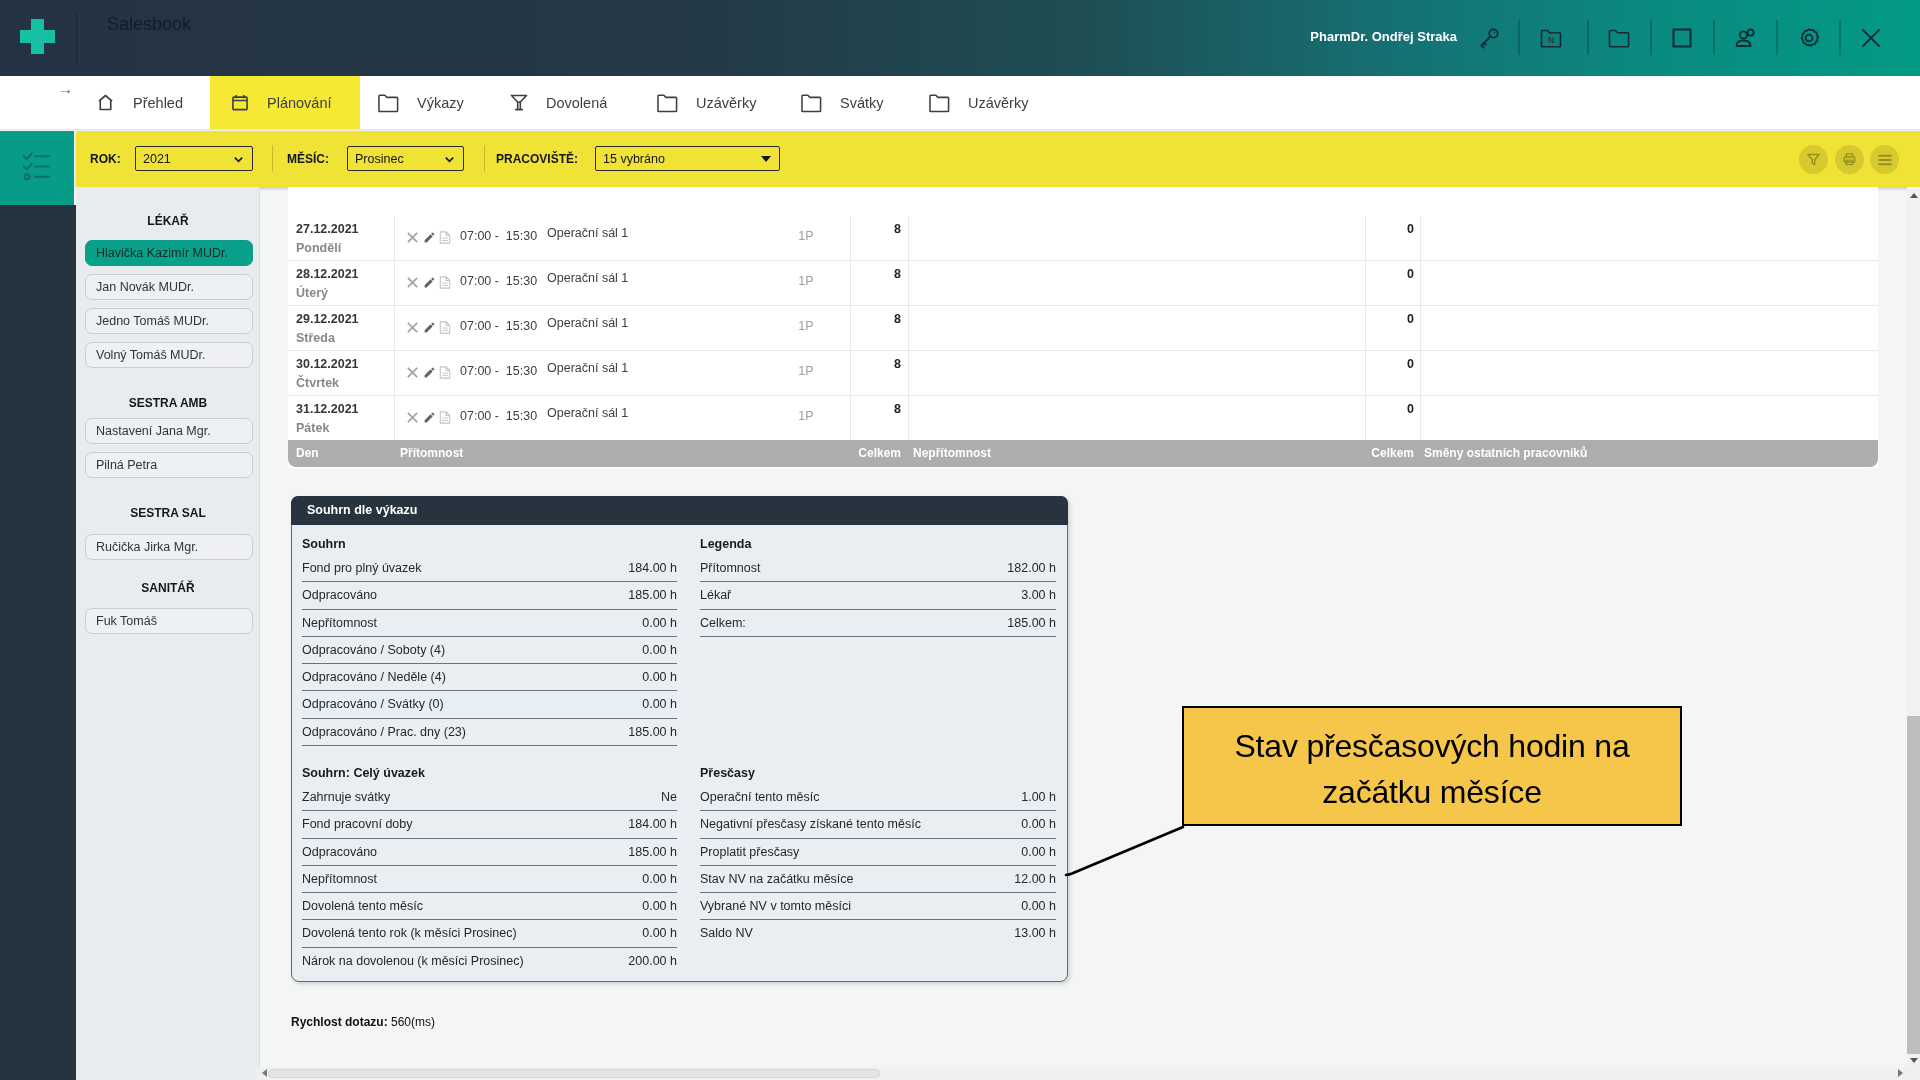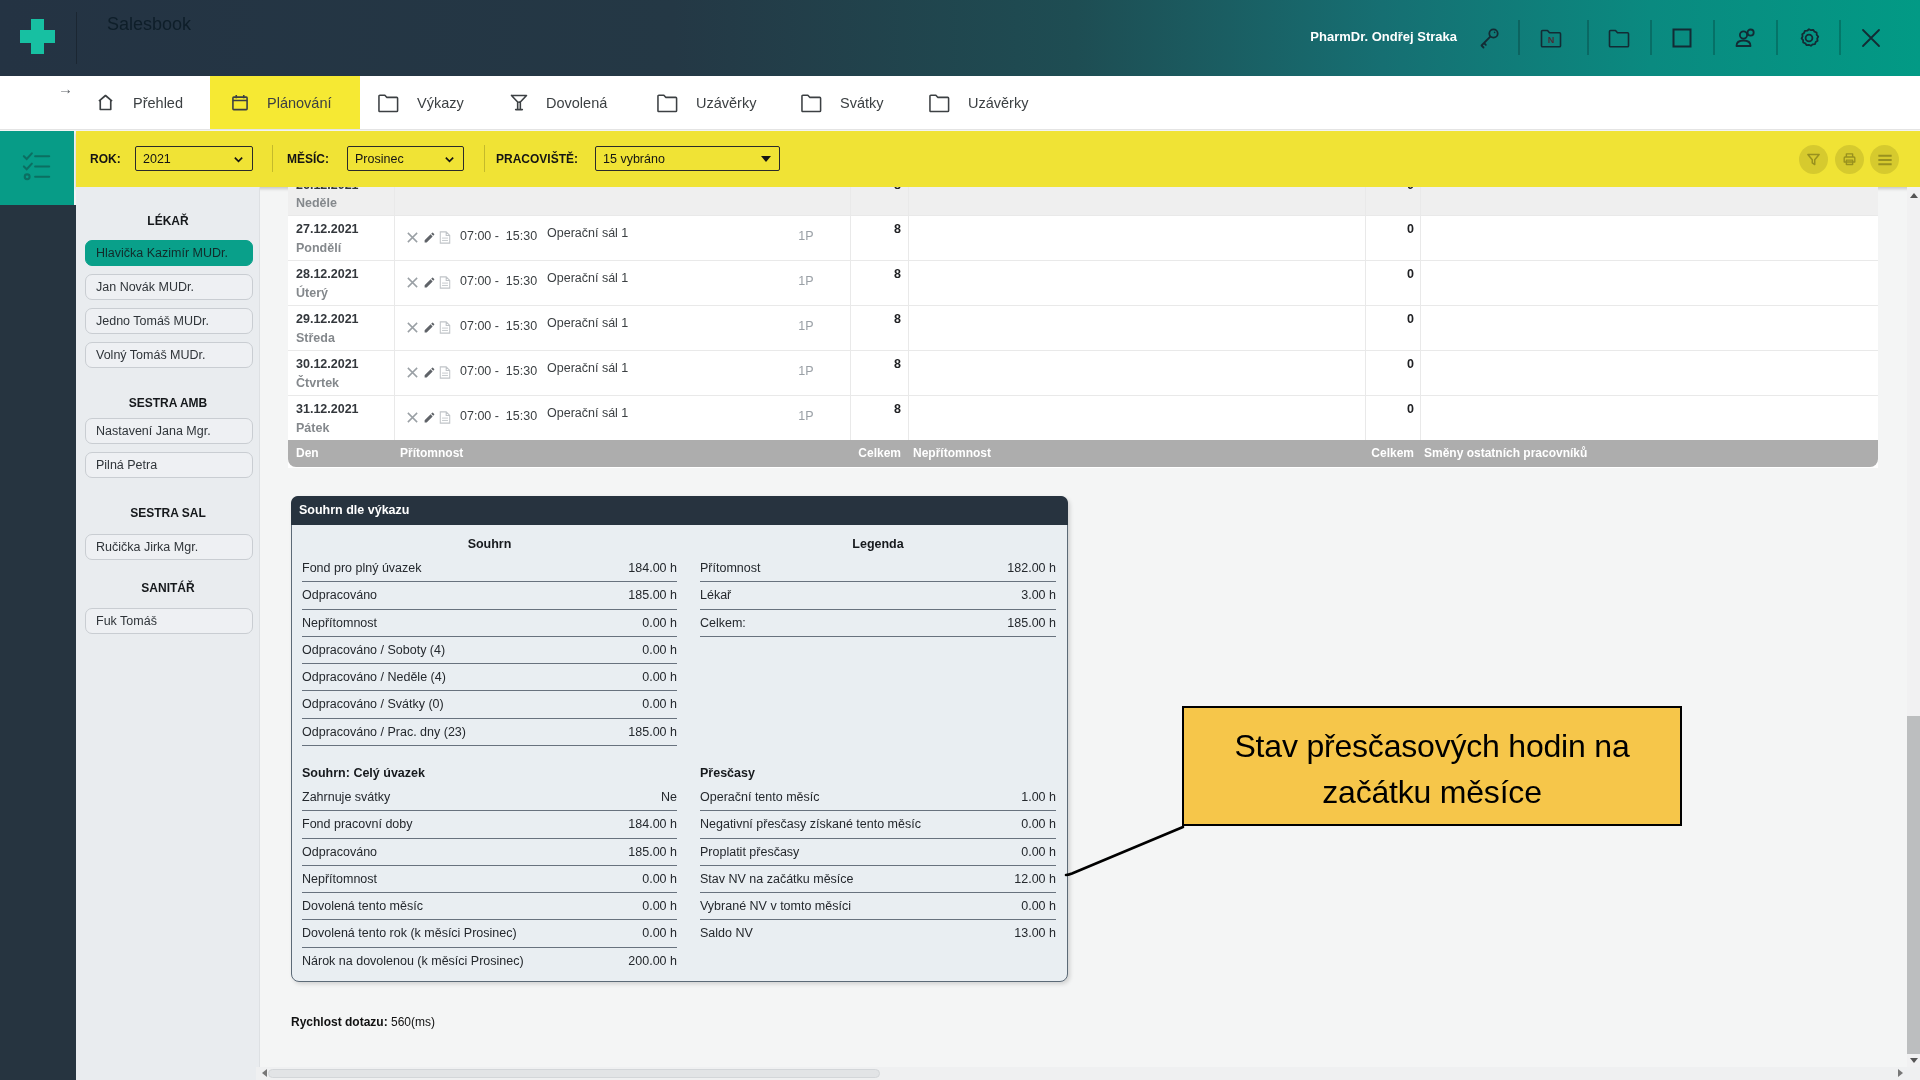--- a/index.html
+++ b/index.html
@@ -52,26 +52,26 @@
   .td-loc { position:absolute; left:259px; top:10px; font-size:12.5px; color:#3c4043; }
   .td-1p { position:absolute; left:500px; top:13px; width:36px; text-align:center; font-size:12.5px; color:#9aa0a6; }
   .td-c1 { position:absolute; left:540px; top:6px; width:73px; text-align:right; font-size:12.5px; font-weight:bold; color:#202124; }
   .td-c2 { position:absolute; left:1050px; top:6px; width:76px; text-align:right; font-size:12.5px; font-weight:bold; color:#202124; }
   .ric { position:absolute; top:15px; }
   #thead { position:absolute; left:0; top:253px; width:1590px; height:27px; background:#adadad; border-radius:0 0 8px 8px; color:#fff; font-size:12px; font-weight:bold; }
   #thead span { position:absolute; top:6px; white-space:nowrap; }
 
   
   #panel { position:absolute; left:291px; top:496px; width:777px; height:486px; background:#e9eef2; border:1px solid #5c6a77; border-radius:8px; box-shadow:2px 2px 4px rgba(0,0,0,0.15); }
-  #panel-head { height:29px; background:#27333f; border-radius:7px 7px 0 0; color:#fff; font-size:12.5px; font-weight:bold; line-height:29px; padding-left:8px; margin:-1px -1px 0 -1px; }
+  #panel-head { height:29px; background:#27333f; border-radius:7px 7px 0 0; color:#fff; font-size:12.5px; font-weight:bold; line-height:29px; padding-left:16px; margin:-1px -1px 0 -1px; }
   .pcols { display:flex; }
   .pcol-l { width:375px; margin-left:10px; }
   .pcol-r { width:356px; margin-left:23px; }
   .grp { padding-top:8px; }
-  .grp1 { height:229px;text-align:center; }
+  .grp1 { height:229px; }
   .ghead { height:22px; line-height:22px; font-size:12.5px; font-weight:bold; color:#16191d; }
   .prow { height:27.3px; line-height:27px; border-bottom:1px solid #68727e; display:flex; justify-content:space-between; font-size:12.5px; color:#24282d; white-space:nowrap; }
   .grp2 .prow:last-child { border-bottom:none; }
 
   
   #callout { position:absolute; left:1182px; top:706px; width:500px; height:120px; background:#f6c64a; border:2.5px solid #000; text-align:center; font-size:32px; color:#000; line-height:45.5px; padding-top:16px; letter-spacing:-0.2px; }
 
   #rychlost { position:absolute; left:291px; top:1015px; font-size:12px; color:#111; }
 
   
@@ -232,31 +232,20 @@
   <div class="sb-btn" style="top:155px">Volný Tomáš MUDr.</div>
   <div class="sb-head" style="top:209px">SESTRA AMB</div>
   <div class="sb-btn" style="top:231px">Nastavení Jana Mgr.</div>
   <div class="sb-btn" style="top:265px">Pilná Petra</div>
   <div class="sb-head" style="top:319px">SESTRA SAL</div>
   <div class="sb-btn" style="top:347px">Ručička Jirka Mgr.</div>
   <div class="sb-head" style="top:394px">SANITÁŘ</div>
   <div class="sb-btn" style="top:421px">Fuk Tomáš</div>
 </div>
 <div id="tablewrap">
-  <div class="trow" style="top:-17px; height:45.5px; background:#efefef">
-    <div class="vline" style="left:106px"></div>
-      <div class="vline" style="left:562px"></div>
-      <div class="vline" style="left:620px"></div>
-      <div class="vline" style="left:1077px"></div>
-      <div class="vline" style="left:1132px"></div>
-    <div class="td-date" style="top:8px">26.12.2021</div>
-    <div class="td-day" style="top:26px">Neděle</div>
-    <div class="td-c1" style="top:8px">8</div>
-    <div class="td-c2" style="top:8px">0</div>
-  </div>
   <div class="trow" style="top:28.5px">
     <div class="vline" style="left:106px"></div>
       <div class="vline" style="left:562px"></div>
       <div class="vline" style="left:620px"></div>
       <div class="vline" style="left:1077px"></div>
       <div class="vline" style="left:1132px"></div>
     <div class="td-date">27.12.2021</div>
     <div class="td-day">Pondělí</div>
     <svg class="ric" style="left:118px" width="13" height="13" viewBox="0 0 14 14" stroke="#9aa0a5" stroke-width="1.6" fill="none">
         <path d="M2 2 L12 12 M12 2 L2 12"></path>

